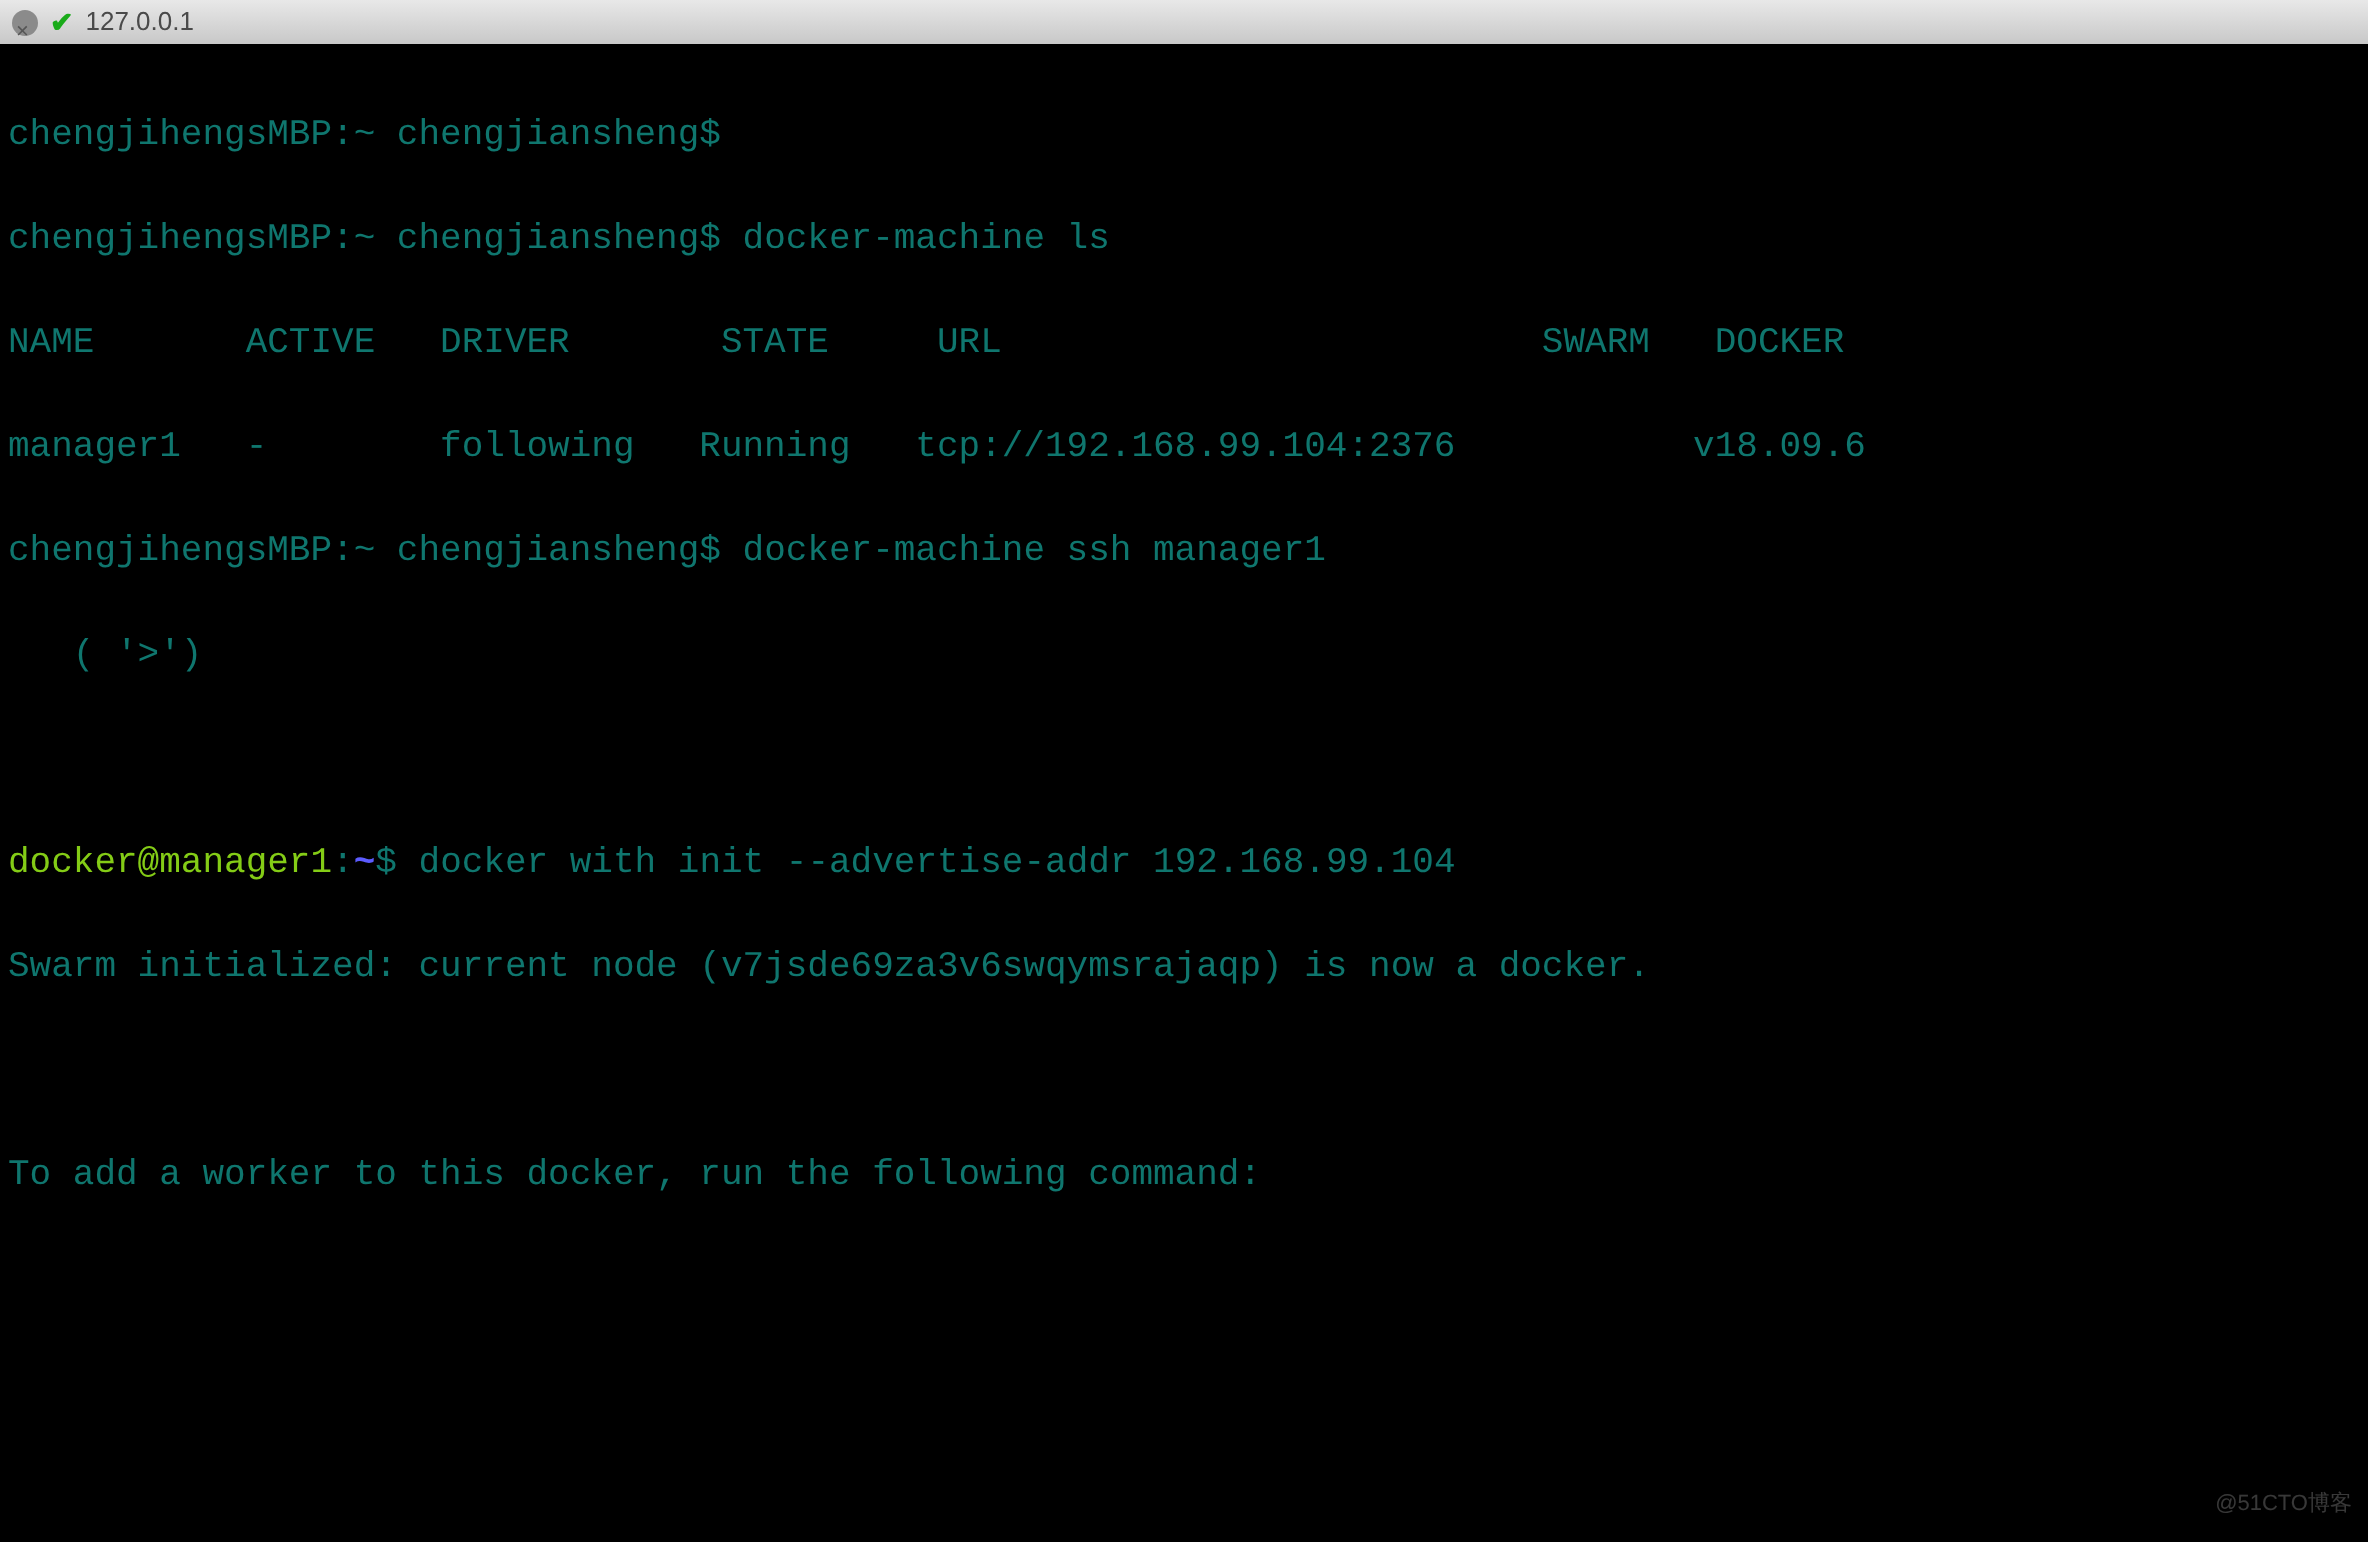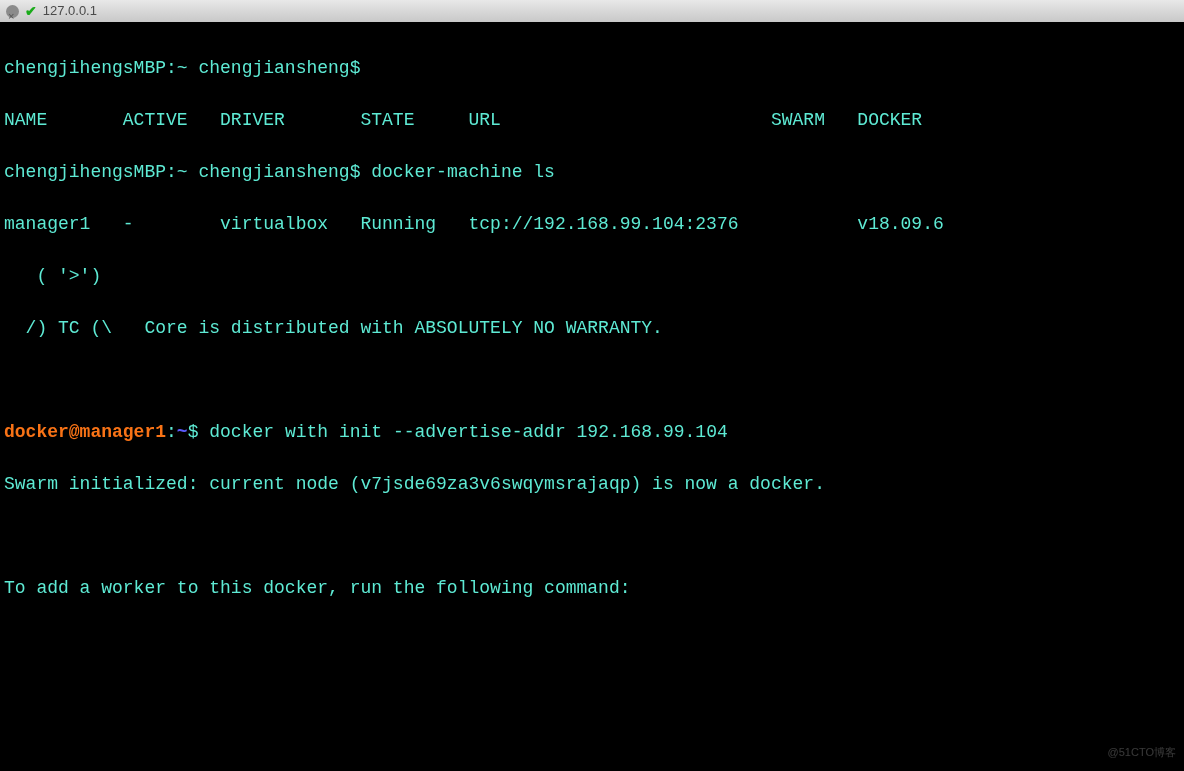--- a/index.html
+++ b/index.html
@@ -38,48 +38,48 @@
   .titlebar .host { color: #4a4a4a; font-weight: 500; }
 
   .term {
     padding: 6px 4px 0 4px;
     white-space: pre;
     overflow: hidden;
     font-variant-ligatures: none;
   }
   .row { display: block; height: 26px; }
 
-  .prompt-host-green { color: #f97316; font-weight: bold; }
+  .prompt-host-green { color: #84cc16; font-weight: normal; }
   .prompt-tilde-blue { color: #5c5cff; font-weight: bold; }
-  .white { color: #5eead4; }
+  .white { color: #0f766e; }
   .watermark {
     position: absolute;
     right: 8px; bottom: 6px;
     color: rgba(255,255,255,0.22);
     font-family: -apple-system, Arial, sans-serif;
     font-size: 11px;
     text-align: right;
   }
 </style>
 </head>
 <body>
 
 <div class="titlebar">
   <span class="dot close-dot"></span>
   <span class="check">✔</span>
   <span class="host">127.0.0.1</span>
 </div>
 
 <div class="term">
 <span class="row"><span class="white">chengjihengsMBP:~ chengjiansheng$</span></span>
+<span class="row"><span class="white">chengjihengsMBP:~ chengjiansheng$</span><span class="white"> docker-machine ls</span></span>
 <span class="row white">NAME       ACTIVE   DRIVER       STATE     URL                         SWARM   DOCKER    </span>
-<span class="row"><span class="white">chengjihengsMBP:~ chengjiansheng$</span><span class="white"> docker-machine ls</span></span>
-<span class="row white">manager1   -        virtualbox   Running   tcp://192.168.99.104:2376           v18.09.6  </span>
+<span class="row white">manager1   -        following   Running   tcp://192.168.99.104:2376           v18.09.6  </span>
+<span class="row"><span class="white">chengjihengsMBP:~ chengjiansheng$</span><span class="white"> docker-machine ssh manager1</span></span>
 <span class="row white">   ( '&gt;')</span>
-<span class="row white">  /) TC (\   Core is distributed with ABSOLUTELY NO WARRANTY.</span>
 <span class="row"></span>
 <span class="row"><span class="prompt-host-green">docker@manager1</span><span class="white">:</span><span class="prompt-tilde-blue">~</span><span class="white">$ </span><span class="white">docker with init --advertise-addr 192.168.99.104</span></span>
 <span class="row white">Swarm initialized: current node (v7jsde69za3v6swqymsrajaqp) is now a docker.</span>
 <span class="row"></span>
 <span class="row white">To add a worker to this docker, run the following command:</span>
 <span class="row"></span>
 
 
 
 

